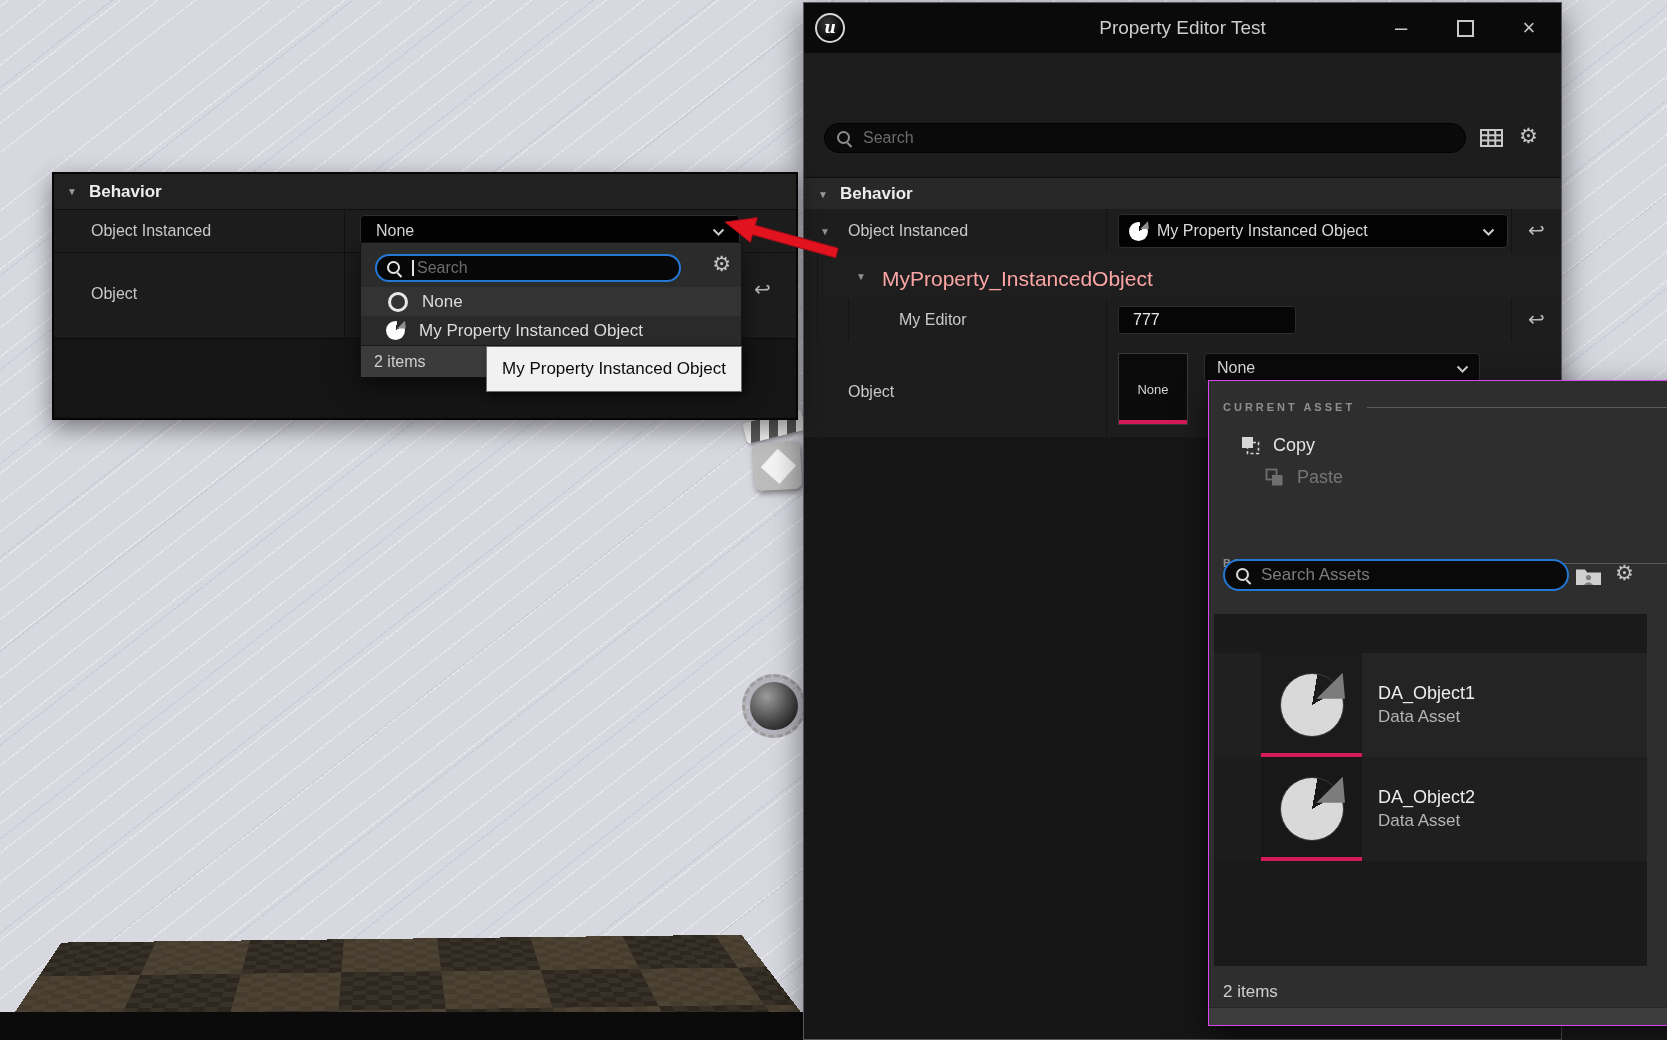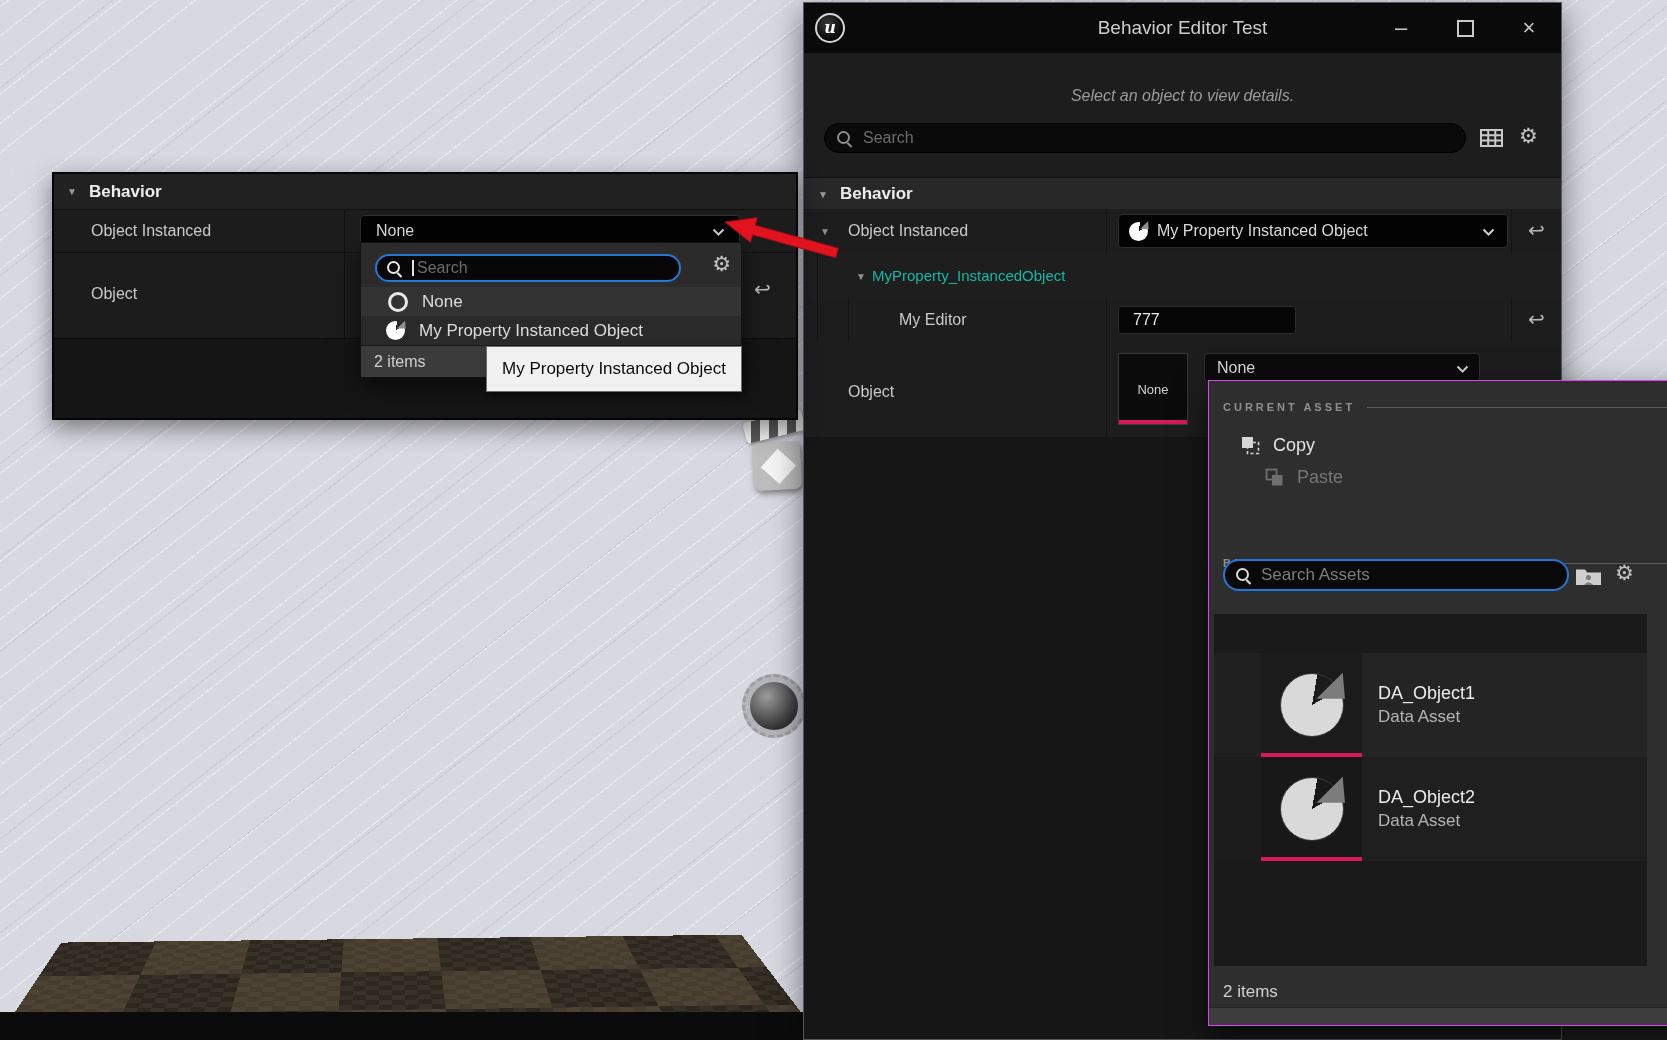--- a/index.html
+++ b/index.html
@@ -160,30 +160,29 @@
 </div>
 <div class="abs gizmo-sphere">
   <div class="ball"></div>
 </div>
 
 <div class="abs win">
   <div class="titlebar">
     <div class="logo">
         <span class="u">u</span>
       </div>
-    <div class="title">Behavior Editor Test</div>
+    <div class="title">Property Editor Test</div>
     <div class="winbtns">
       <div class="winbtn">–</div>
       <div class="winbtn">
           <span class="maxbox"></span>
         </div>
       <div class="winbtn">×</div>
     </div>
   </div>
-  <div class="hint">Select an object to view details.</div>
 
   <div class="win-search">
     <span class="mag"></span>
     <span class="ph">Search</span>
   </div>
   <span class="abs icon-grid">
     <svg width="23" height="18" viewBox="0 0 23 18">
         <g stroke="#c9c9c9" stroke-width="2" fill="none">
           <rect x="1" y="1" width="21" height="16"></rect>
           <path d="M1 6.2 H22 M8.2 1 V17 M15.3 1 V17 M1 11.6 H22"></path>
@@ -208,21 +207,21 @@
             <path d="M1.5 1.5 L6.5 6.5 L11.5 1.5" fill="none" stroke="#cfcfcf" stroke-width="2"></path>
           </svg></span>
     </div>
     <div class="guide" style="left:707px;"></div>
     <span class="reset" style="position:absolute;left:724px;top:11px;">↩</span>
   </div>
 
   <div class="prow" style="top:250px;height:46px;background:#1e1e1e;">
     <div class="guide" style="left:13px;"></div>
     <span class="tri" style="left:52px;top:18px;">▼</span>
-    <span class="lbl" style="left:68px;top:14px;font-size:15px;color:#14b8a6;">MyProperty_InstancedObject</span>
+    <span class="lbl" style="left:78px;top:14px;font-size:21px;color:#fca5a5;">MyProperty_InstancedObject</span>
   </div>
 
   <div class="prow" style="top:296px;height:42px;">
     <div class="guide" style="left:13px;"></div>
     <div class="guide" style="left:44px;"></div>
     <span class="lbl" style="left:95px;top:12px;">My Editor</span>
     <div class="guide" style="left:302px;"></div>
     <div style="position:absolute;left:314px;top:7px;width:178px;height:28px;background:#060606;border:1px solid #2c2c2c;border-radius:3px;box-sizing:border-box;display:flex;align-items:center;">
       <span style="margin-left:14px;font-size:16px;color:#e9e9e9;">777</span>
     </div>

